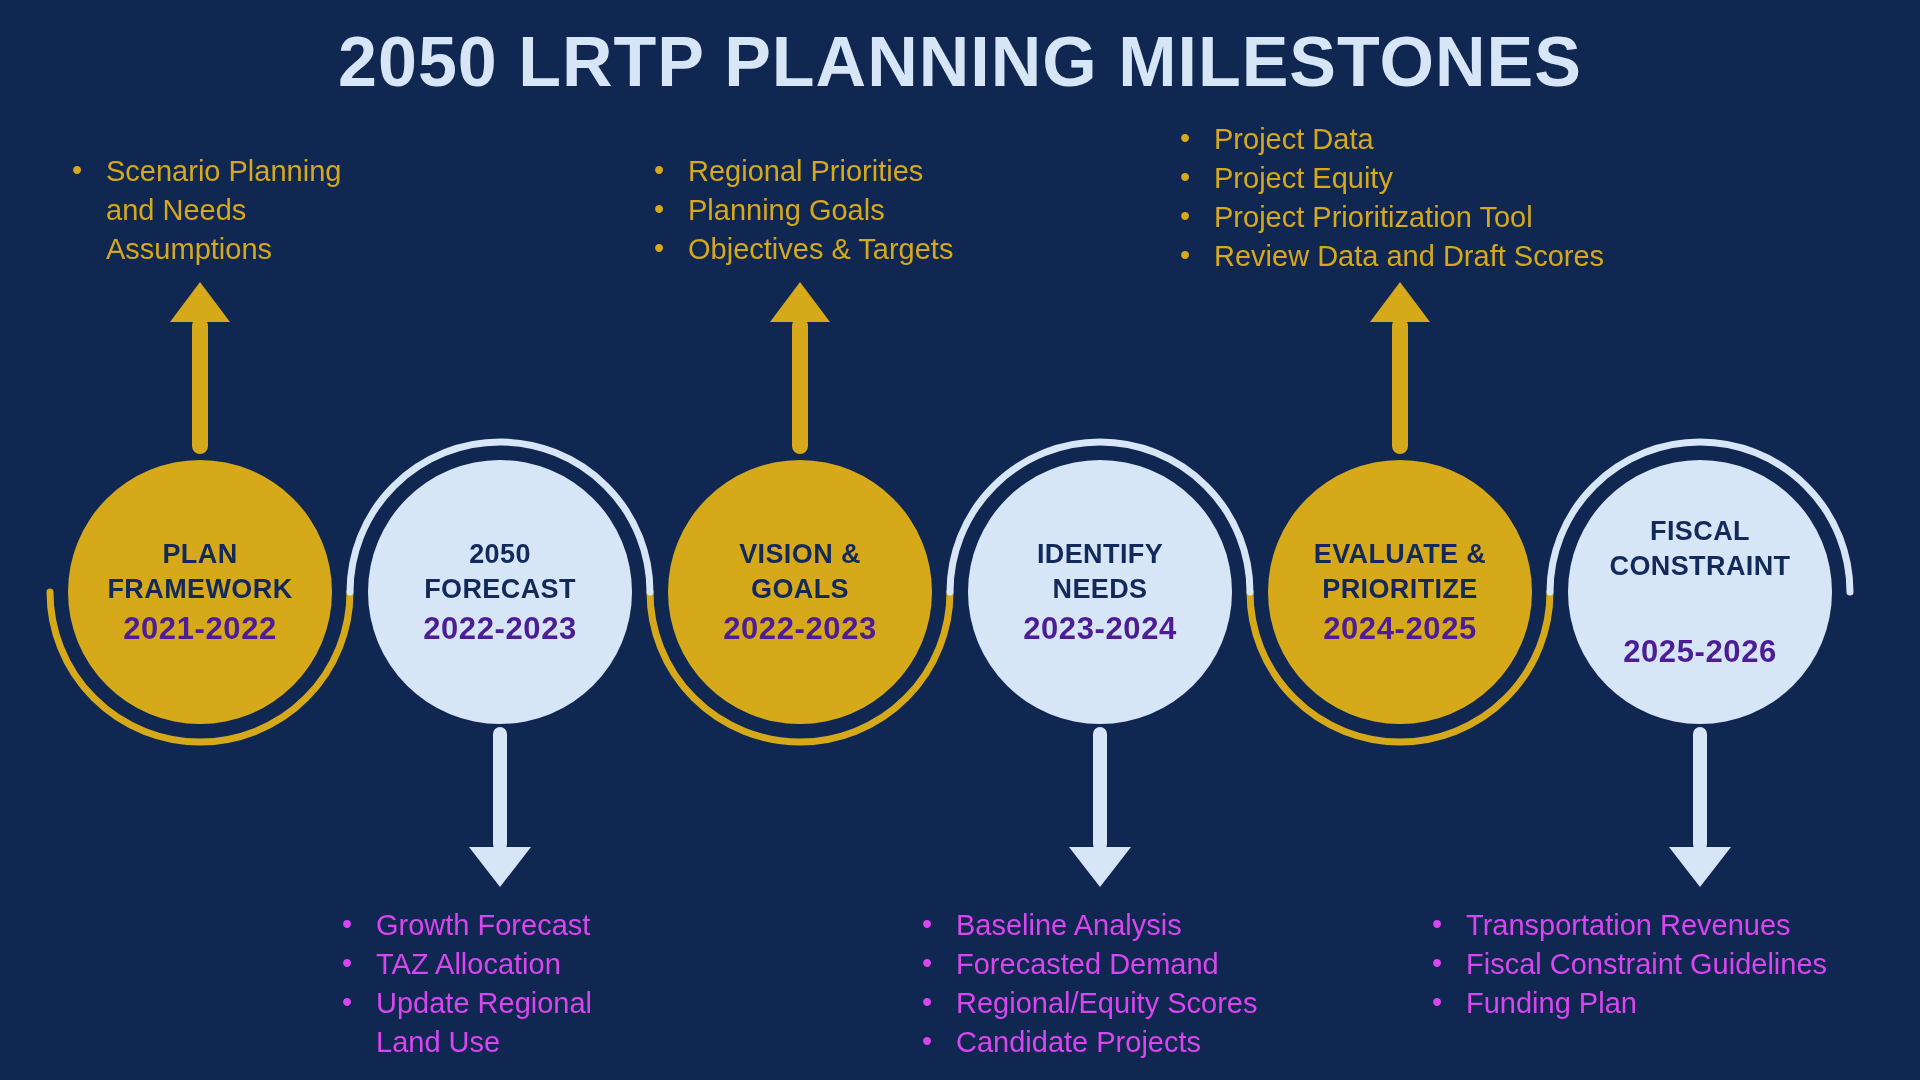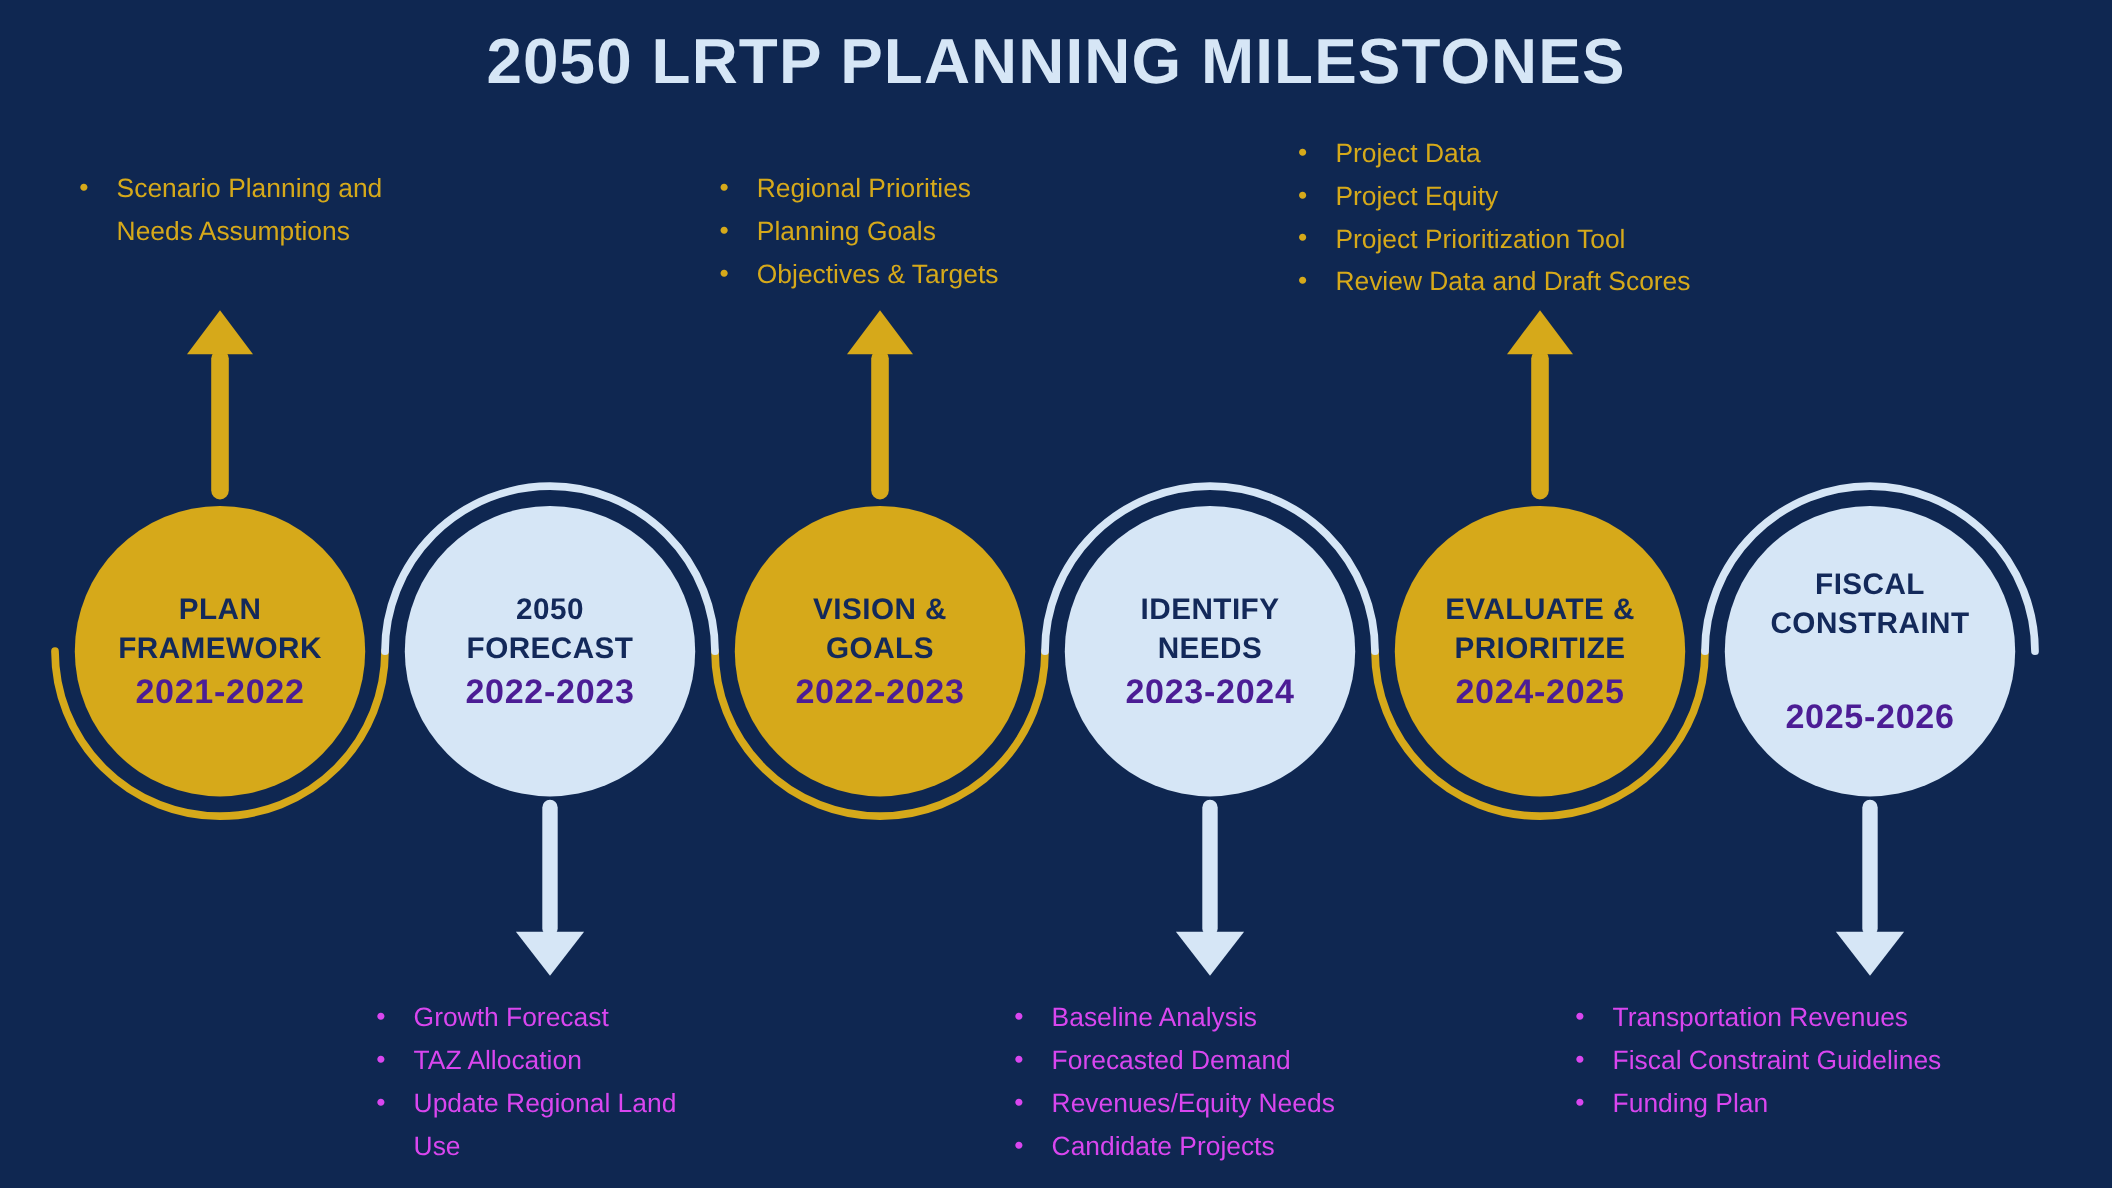--- a/index.html
+++ b/index.html
@@ -3,41 +3,41 @@
 <meta charset="utf-8">
 <style>
   html,body{margin:0;padding:0;background:#0F2751;}
   .stage{
     position:relative;width:1920px;height:1080px;overflow:hidden;
     background:#0F2751;
     font-family:"Liberation Sans","DejaVu Sans",sans-serif;
   }
   .title{
     position:absolute;top:22px;left:0;width:1920px;text-align:center;
-    font-size:58px;font-weight:700;letter-spacing:1px;color:#D6E6F6;
+    font-size:70px;font-weight:700;letter-spacing:1px;color:#D6E6F6;
   }
   .art{position:absolute;left:0;top:0;}
   .circle{
     position:absolute;top:460px;width:264px;height:264px;border-radius:50%;
     display:flex;flex-direction:column;align-items:center;justify-content:center;
     text-align:center;z-index:2;
   }
   .circle.gold{background:#D6A91A;}
   .circle.light{background:#D6E6F6;}
   .c0{left:68px;}.c1{left:368px;}.c2{left:668px;}.c3{left:968px;text-align:center;}.c4{left:1268px;}.c5{left:1568px;gap:46px;}
   .circle .name{
     font-size:27px;font-weight:700;color:#13295A;line-height:1.3;
     letter-spacing:.4px;max-width:212px;
   }
   .circle .years{
     font-size:31px;font-weight:700;color:#4c1d95;margin-top:4px;letter-spacing:.6px;
   }
   ul.callout{
     position:absolute;list-style:none;margin:0;padding:0;
-    font-size:24px;line-height:39px;z-index:2;
+    font-size:29px;line-height:39px;z-index:2;
   }
   ul.callout li{position:relative;padding-left:36px;}
   ul.callout li::before{content:"\2022";position:absolute;left:2px;top:-1px;}
   .gold-text{color:#D6A91A;}
   .light-text{color:#d946ef;}
   .t0{left:70px;top:152px;width:292px;}
   .t1{left:652px;top:152px;width:392px;}
   .t2{left:1178px;top:120px;width:482px;}
   .b0{left:340px;top:906px;width:282px;}
   .b1{left:920px;top:906px;width:402px;}
@@ -127,21 +127,21 @@
       <li>Review Data and Draft Scores</li>
     </ul>
   <ul class="callout light-text b0">
       <li>Growth Forecast</li>
       <li>TAZ Allocation</li>
       <li>Update Regional Land Use</li>
     </ul>
   <ul class="callout light-text b1">
       <li>Baseline Analysis</li>
       <li>Forecasted Demand</li>
-      <li>Revenues/Equity Needs</li>
+      <li>Regional/Equity Scores</li>
       <li>Candidate Projects</li>
     </ul>
   <ul class="callout light-text b2">
       <li>Transportation Revenues</li>
       <li>Fiscal Constraint Guidelines</li>
       <li>Funding Plan</li>
     </ul>
 
 </div>
 

